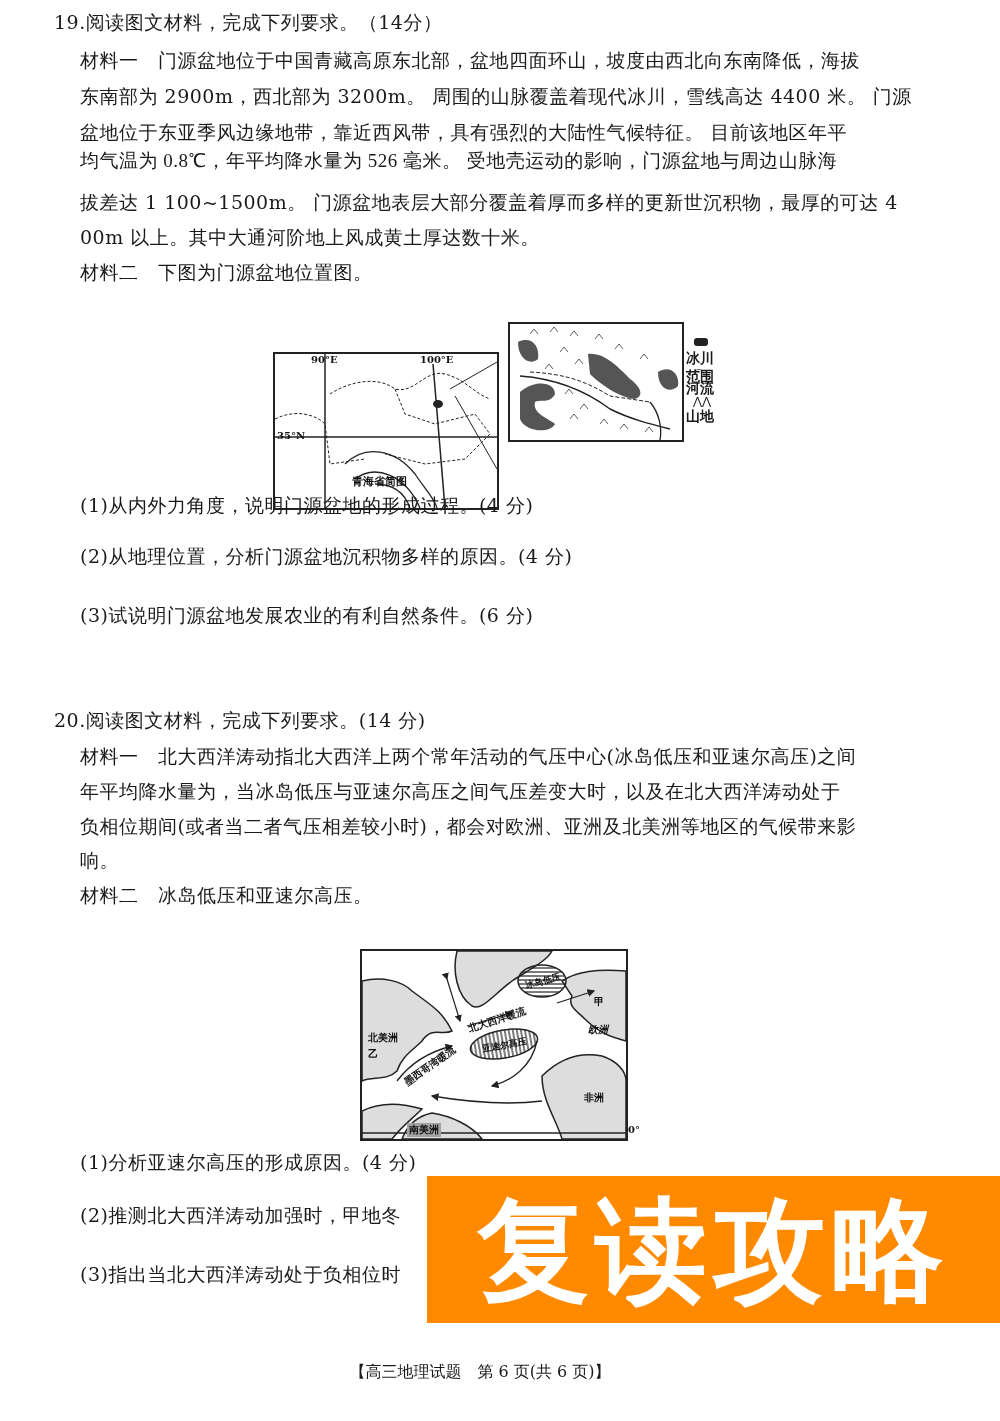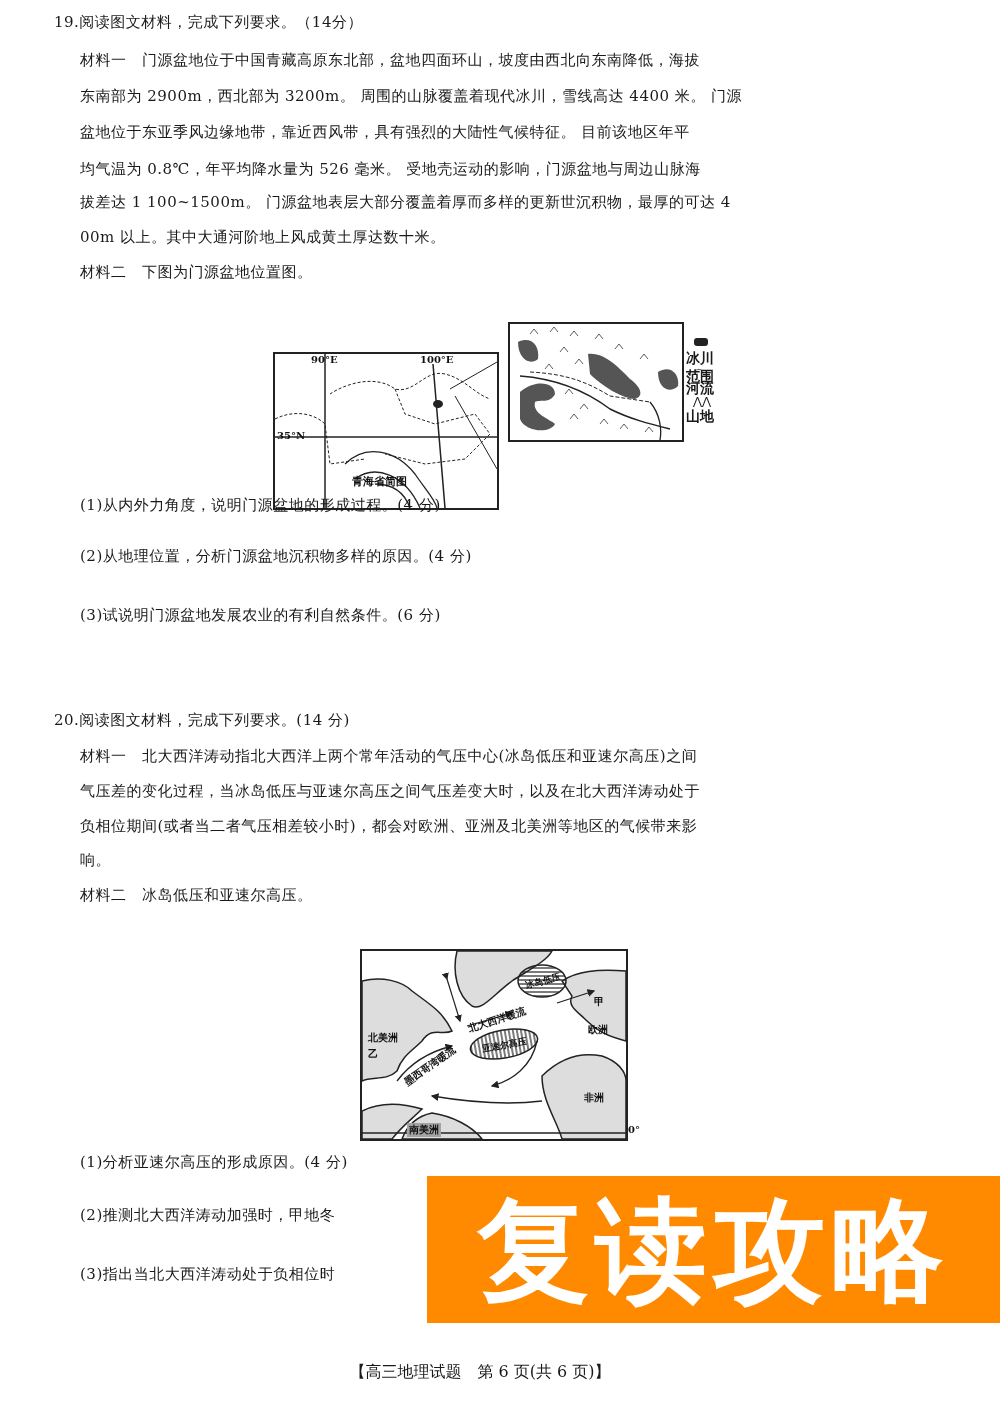--- a/index.html
+++ b/index.html
@@ -1,18 +1,18 @@
 <!DOCTYPE html>
 <html><head>
 <meta charset="utf-8">
 <style>
   html, body { margin:0; padding:0; background:#ffffff; }
   body { width:1000px; height:1421px; position:relative; overflow:hidden;
          font-family:"DejaVu Serif","Liberation Serif",serif; color:#1a1a1a; }
-  .line { position:absolute; font-size:15px; line-height:24px; white-space:nowrap; letter-spacing:0.5px; }
+  .line { position:absolute; font-size:19px; line-height:24px; white-space:nowrap; letter-spacing:0.5px; }
   .q-title { left:54px; }
   .mat { left:80px; }
   .cont { left:80px; }
   .sub { left:80px; }
   .map { position:absolute; border:2px solid #222; background:#fff; }
   .map svg { position:absolute; left:0; top:0; }
   .maplabel { position:absolute; font-size:10px; font-weight:bold; color:#111; white-space:nowrap; font-family:"DejaVu Serif",serif; }
   .legend { position:absolute; font-size:14px; font-weight:bold; text-align:center; width:40px; }
   .watermark { position:absolute; left:427px; top:1176px; width:573px; height:147px; background:#FF8A00;
                display:flex; align-items:center; justify-content:center; }
@@ -20,21 +20,21 @@
                     font-weight:bold; letter-spacing:6px; line-height:1; }
   .footer { position:absolute; left:0; width:960px; top:1362px; text-align:center; font-size:16px; }
 </style>
 </head>
 <body>
 
 <div class="line q-title" style="top:10px;">19.阅读图文材料，完成下列要求。（14分）</div>
 <div class="line mat" style="top:48px;">材料一　门源盆地位于中国青藏高原东北部，盆地四面环山，坡度由西北向东南降低，海拔</div>
 <div class="line cont" style="top:84px;">东南部为 2900m，西北部为 3200m。 周围的山脉覆盖着现代冰川，雪线高达 4400 米。 门源</div>
 <div class="line cont" style="top:120px;">盆地位于东亚季风边缘地带，靠近西风带，具有强烈的大陆性气候特征。 目前该地区年平</div>
-<div class="line cont" style="top:157px;">均气温为 0.8℃，年平均降水量为 526 毫米。 受地壳运动的影响，门源盆地与周边山脉海</div>
+<div class="line cont" style="top:149px;font-family:Liberation Serif, serif;">均气温为 0.8℃，年平均降水量为 526 毫米。 受地壳运动的影响，门源盆地与周边山脉海</div>
 <div class="line cont" style="top:190px;">拔差达 1 100~1500m。 门源盆地表层大部分覆盖着厚而多样的更新世沉积物，最厚的可达 4</div>
 <div class="line cont" style="top:225px;">00m 以上。其中大通河阶地上风成黄土厚达数十米。</div>
 <div class="line mat" style="top:260px;">材料二　下图为门源盆地位置图。</div>
 
 <div class="map" style="left:273px; top:318px; width:222px; height:154px;margin-top:34px;">
   <svg width="222" height="154">
     <line x1="50" y1="0" x2="50" y2="154" stroke="#222" stroke-width="1.5"></line>
     <line x1="158" y1="10" x2="170" y2="154" stroke="#222" stroke-width="1.5"></line>
     <line x1="0" y1="83" x2="222" y2="83" stroke="#222" stroke-width="1.5"></line>
     <path d="M0,65 C20,55 40,60 50,70 L55,110 L90,105 M55,40 C70,30 100,20 120,35 C140,40 150,15 170,20 C190,25 200,40 215,45 M120,35 L130,60 L160,70 L200,60 L215,80 L190,105 L150,110 L110,100" fill="none" stroke="#222" stroke-width="1" stroke-dasharray="3,2"></path>
@@ -72,21 +72,21 @@
   <div style="position:absolute; left:693px; top:395px; font-size:11px;">⋀⋀</div>
   <div class="legend" style="left:680px; top:408px;">山地</div>
 </div>
 
 <div class="line sub" style="top:493px;">(1)从内外力角度，说明门源盆地的形成过程。(4 分)</div>
 <div class="line sub" style="top:544px;">(2)从地理位置，分析门源盆地沉积物多样的原因。(4 分)</div>
 <div class="line sub" style="top:603px;">(3)试说明门源盆地发展农业的有利自然条件。(6 分)</div>
 
 <div class="line q-title" style="top:708px;">20.阅读图文材料，完成下列要求。(14 分)</div>
 <div class="line mat" style="top:744px;">材料一　北大西洋涛动指北大西洋上两个常年活动的气压中心(冰岛低压和亚速尔高压)之间</div>
-<div class="line cont" style="top:779px;">气压差的变化过程，当冰岛低压与亚速尔高压之间气压差变大时，以及在北大西洋涛动处于</div>
+<div class="line cont" style="top:779px;">年平均降水量为，当冰岛低压与亚速尔高压之间气压差变大时，以及在北大西洋涛动处于</div>
 <div class="line cont" style="top:814px;">负相位期间(或者当二者气压相差较小时)，都会对欧洲、亚洲及北美洲等地区的气候带来影</div>
 <div class="line cont" style="top:848px;">响。</div>
 <div class="line mat" style="top:883px;">材料二　冰岛低压和亚速尔高压。</div>
 
 <div class="map" style="left:360px; top:949px; width:264px; height:188px;">
   <svg width="264" height="188">
     <path d="M95,0 L190,0 C185,10 165,20 150,30 C130,45 120,60 110,55 C95,45 90,20 95,0Z" fill="#ddd" stroke="#222" stroke-width="1.5"></path>
     <path d="M0,30 C20,25 40,30 50,40 C70,55 80,60 90,80 C80,85 70,75 60,90 C50,100 40,105 35,120 C25,130 10,125 0,130Z" fill="#ddd" stroke="#222" stroke-width="1.5"></path>
     <path d="M0,160 C20,150 40,152 60,158 C50,168 40,175 30,188 L0,188Z" fill="#ddd" stroke="#222" stroke-width="1.5"></path>
     <path d="M40,188 C45,175 55,165 70,162 C90,165 110,175 120,188Z" fill="#ddd" stroke="#222" stroke-width="1.5"></path>
@@ -111,21 +111,21 @@
     <line x1="0" y1="182" x2="264" y2="182" stroke="#222" stroke-width="1.3"></line>
     <defs>
       <marker id="arr" markerWidth="6" markerHeight="6" refX="5" refY="3" orient="auto">
           <path d="M0,0 L6,3 L0,6Z" fill="#222"></path>
         </marker>
     </defs>
   </svg>
   <span class="maplabel" style="left:6px; top:80px;">北美洲</span>
   <span class="maplabel" style="left:6px; top:96px;">乙</span>
   <span class="maplabel" style="left:232px; top:44px;">甲</span>
-  <span class="maplabel" style="left:226px; top:72px;">欧洲</span>
+  <span class="maplabel" style="left:226px; top:72px;font-style:italic;">欧洲</span>
   <span class="maplabel" style="left:222px; top:140px;">非洲</span>
   <span class="maplabel" style="left:45px; top:172px; background:#a3a3a3; padding:0 2px;">南美洲</span>
   <span class="maplabel" style="left:163px; top:24px; font-size:9px; transform:rotate(-15deg);">冰岛低压</span>
   <span class="maplabel" style="left:120px; top:88px; font-size:9px; transform:rotate(-10deg);">亚速尔高压</span>
   <span class="maplabel" style="left:105px; top:62px; transform:rotate(-18deg);">北大西洋暖流</span>
   <span class="maplabel" style="left:38px; top:108px; transform:rotate(-35deg);">墨西哥湾暖流</span>
 </div>
 <span class="maplabel" style="left:628px; top:1124px;">0°</span>
 
 <div class="line sub" style="top:1150px;">(1)分析亚速尔高压的形成原因。(4 分)</div>

